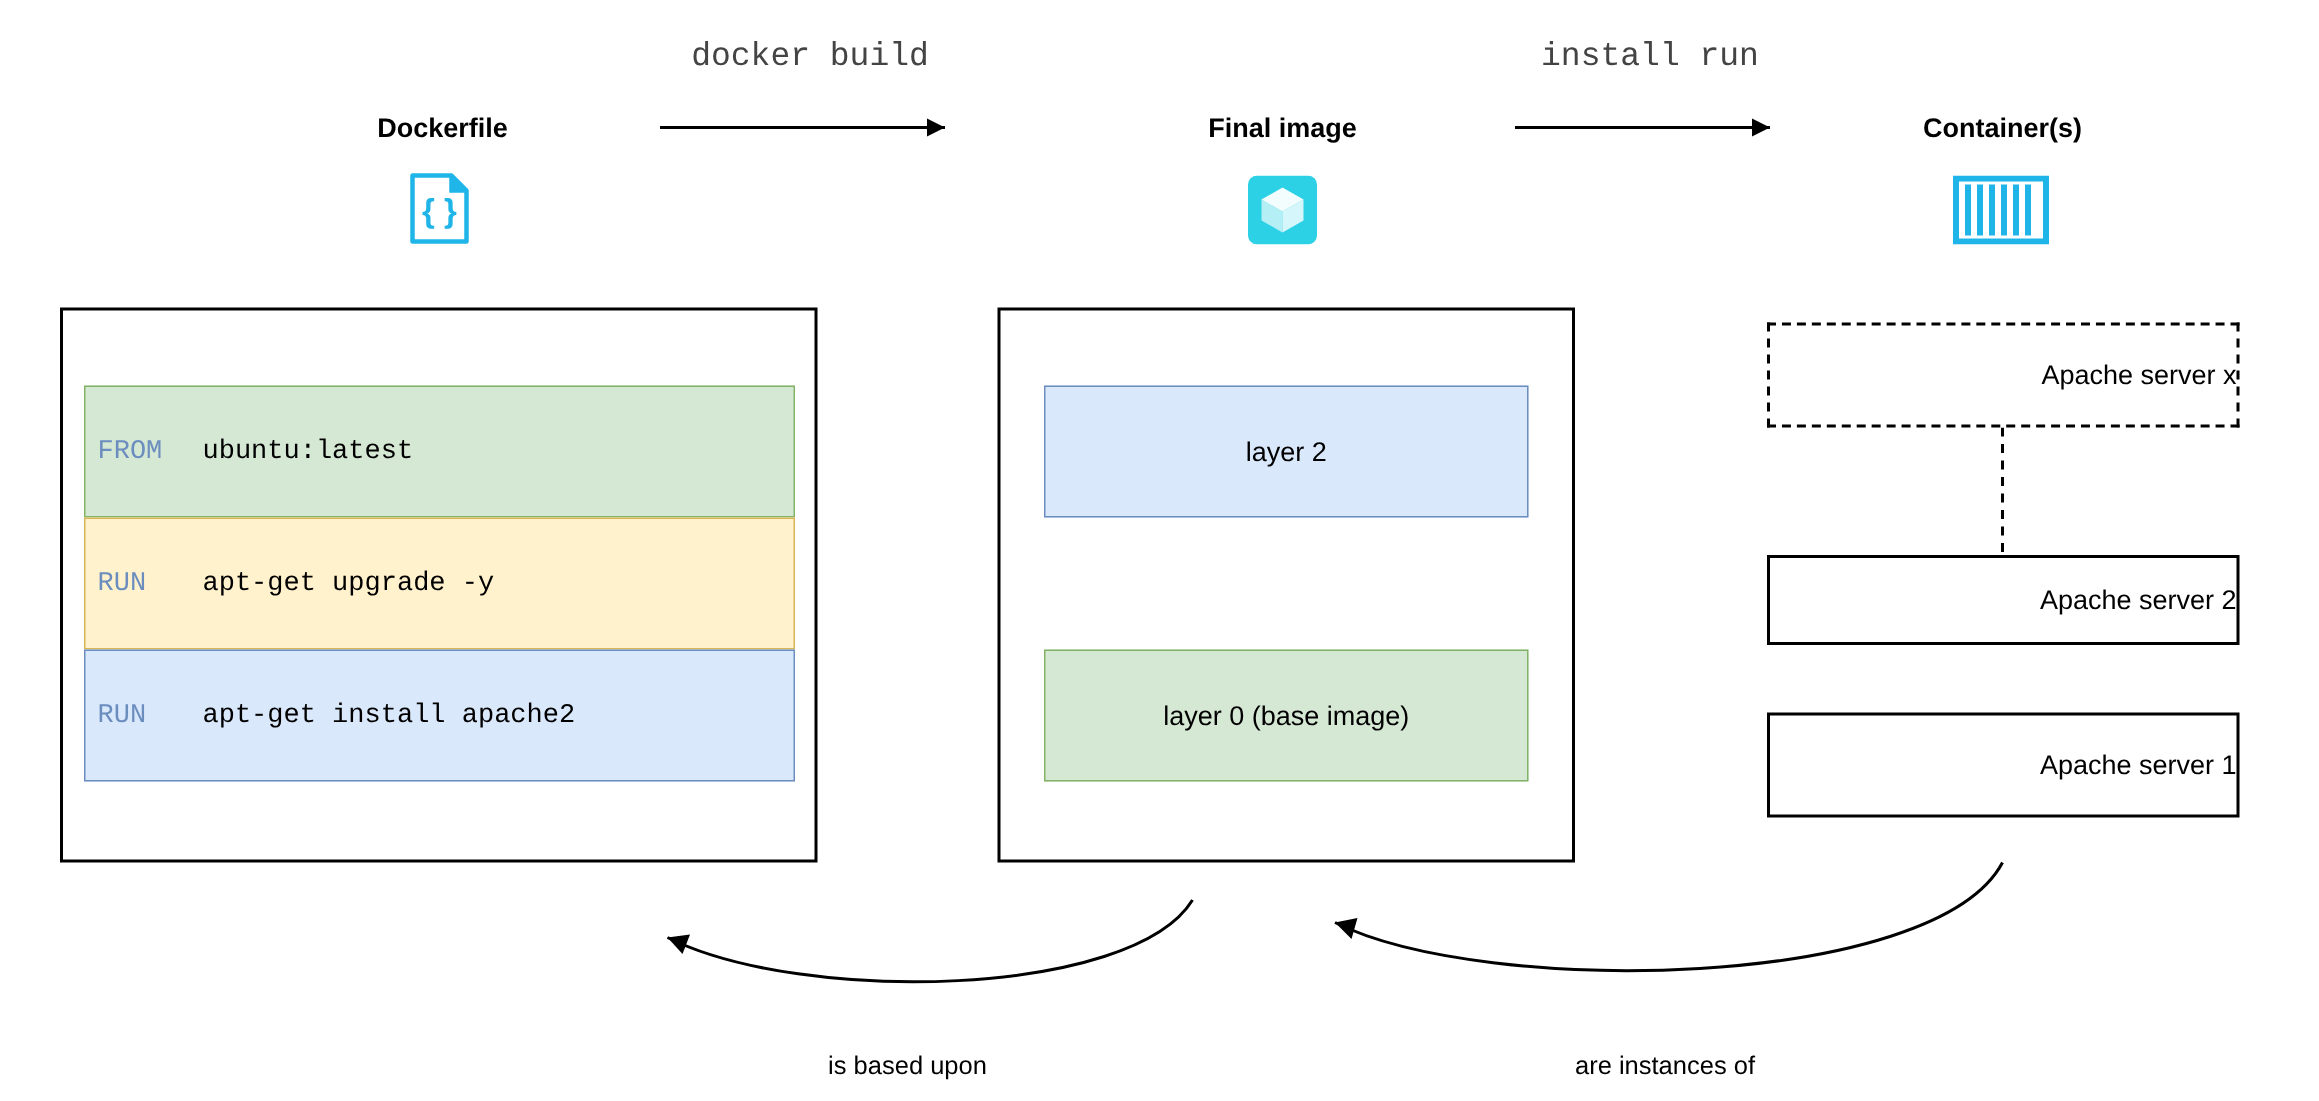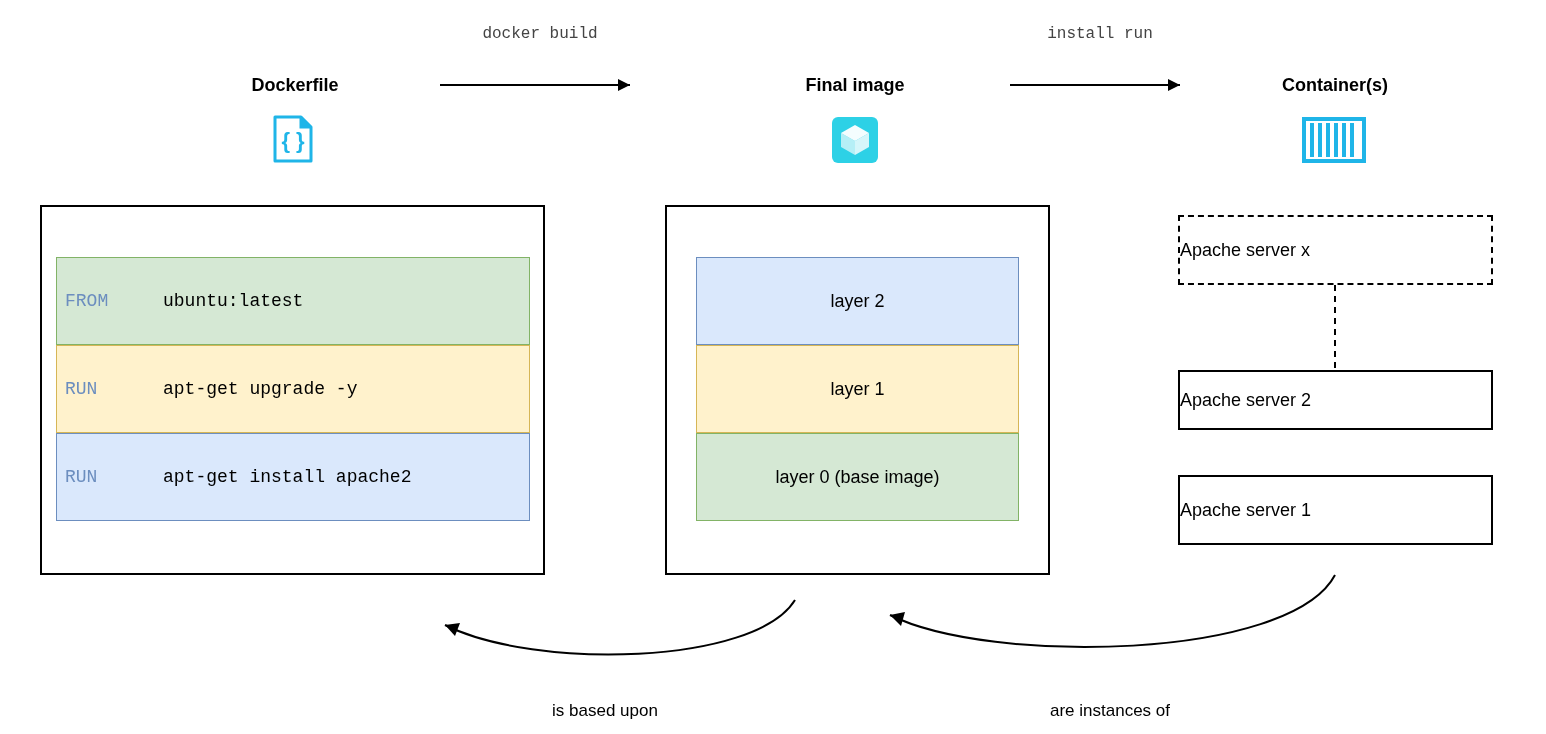--- a/index.html
+++ b/index.html
@@ -18,21 +18,21 @@
   }
   .col-head {
     position: absolute;
     text-align: center;
     font-weight: 700;
     font-size: 18px;
   }
   .code-label {
     position: absolute;
     font-family: "Courier New", Courier, monospace;
-    font-size: 16px;
+    font-size: 22px;
     color: #444;
     text-align: center;
   }
   .icon-slot {
     position: absolute;
     width: 50px;
     height: 50px;
     display: flex;
     align-items: center;
     justify-content: center;
@@ -42,32 +42,32 @@
     border: 2.5px solid #000;
     background: #fff;
   }
   .layer-row {
     position: absolute;
     border: 1.5px solid;
     display: flex;
     align-items: center;
     font-size: 18px;
   }
-  .mono { font-family: "Courier New", Courier, monospace; gap: 28px; }
+  .mono { font-family: "Courier New", Courier, monospace; }
   .green { background: #d5e8d4; border-color: #82b366; }
   .yellow { background: #fff2cc; border-color: #d6b656; }
   .blue { background: #dae8fc; border-color: #6c8ebf; }
   .cmd-key { color: #6c8ebf; }
   .server-box {
     position: absolute;
     border: 2px solid #000;
     background: #fff;
     display: flex;
     align-items: center;
-    justify-content: flex-start;
+    justify-content: flex-end;
     font-size: 18px;
   }
   .server-box.dashed { border-style: dashed; }
   .caption {
     position: absolute;
     font-size: 17px;
     text-align: center;
     margin-top: 16px;
   }
 </style>
@@ -131,23 +131,20 @@
     <div class="layer-row blue mono" style="left:14px; top:226px; width:474px; height:88px; padding-left:8px;">
       <span class="cmd-key" style="width:70px; display:inline-block;">RUN</span>
       <span>apt-get install apache2</span>
     </div>
   </div>
 
   <div class="box" style="left:625px; top:175px; width:385px; height:370px;">
     <div class="layer-row blue" style="left:29px; top:50px; width:323px; height:88px; justify-content:center;">
       <span>layer 2</span>
     </div>
-    <div class="layer-row yellow" style="left:29px; top:138px; width:323px; height:88px; justify-content:center;">
-      <span>layer 1</span>
-    </div>
     <div class="layer-row green" style="left:29px; top:226px; width:323px; height:88px; justify-content:center;">
       <span>layer 0 (base image)</span>
     </div>
   </div>
 
   <div class="server-box dashed" style="left:1138px; top:185px; width:315px; height:70px;">
     <span>Apache server x</span>
   </div>
 
   <svg style="position:absolute; left:1290px; top:255px;" width="10" height="85">

